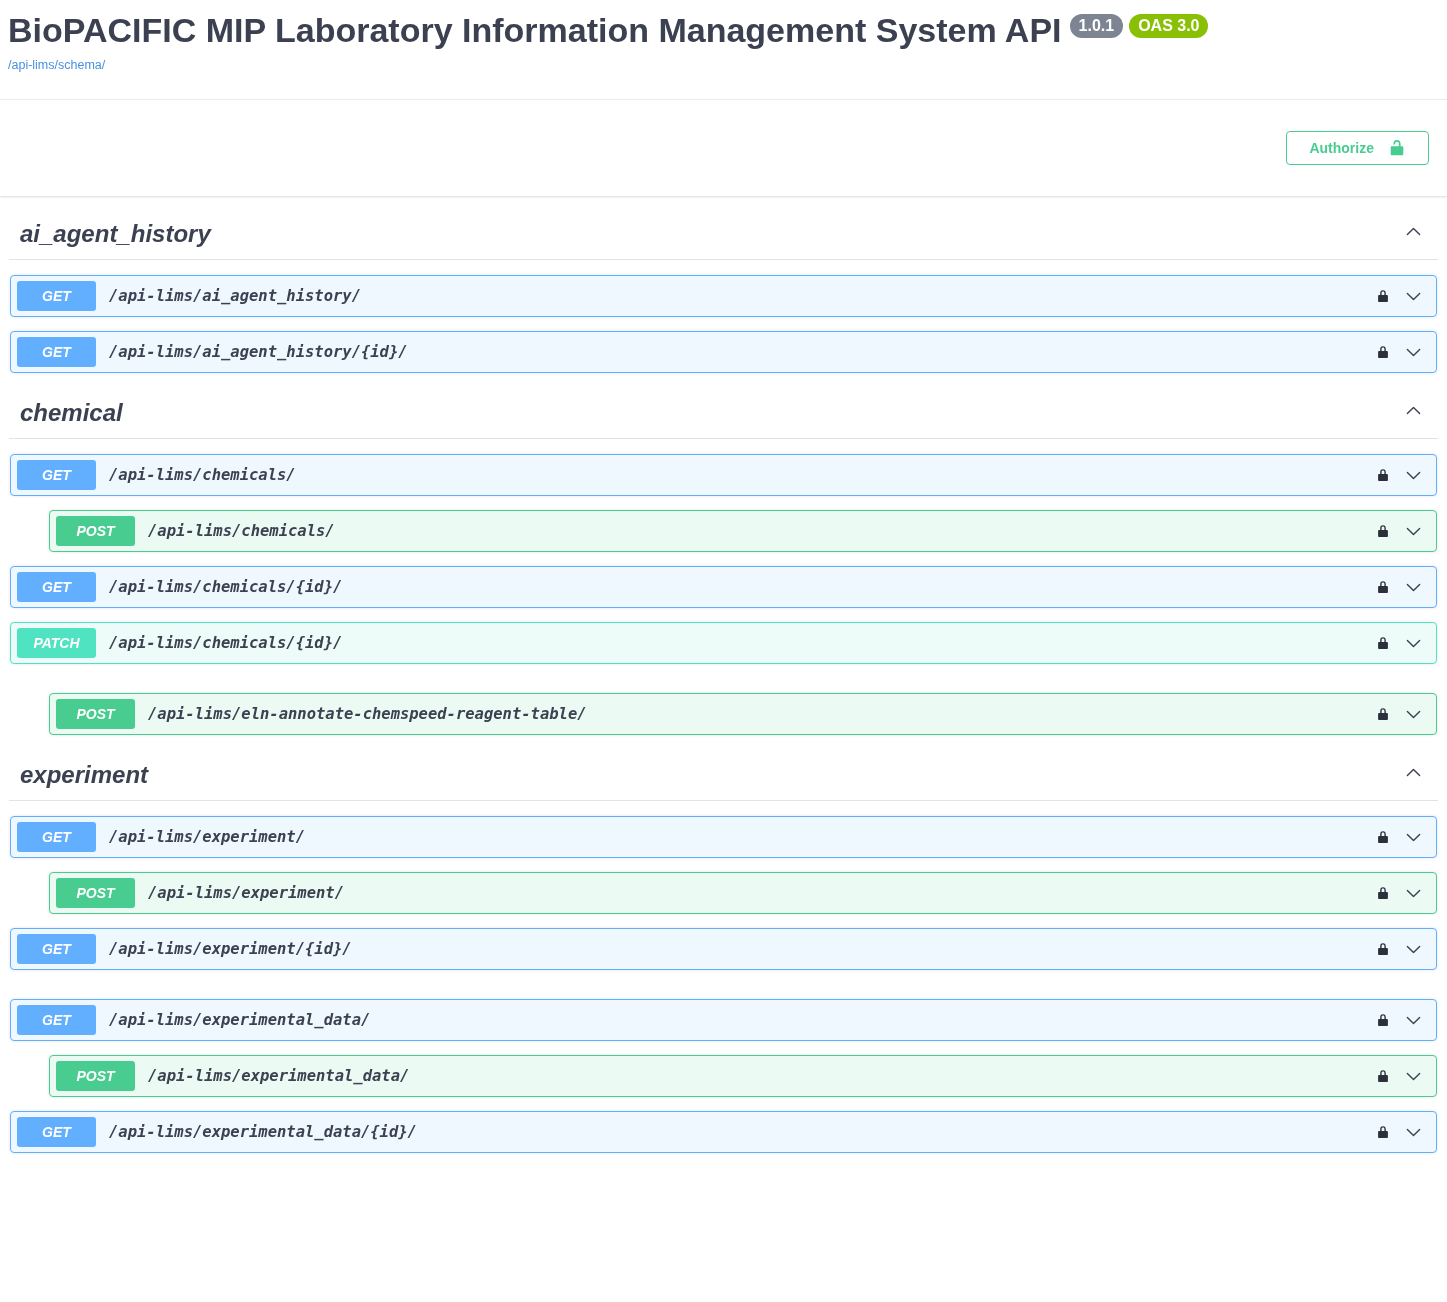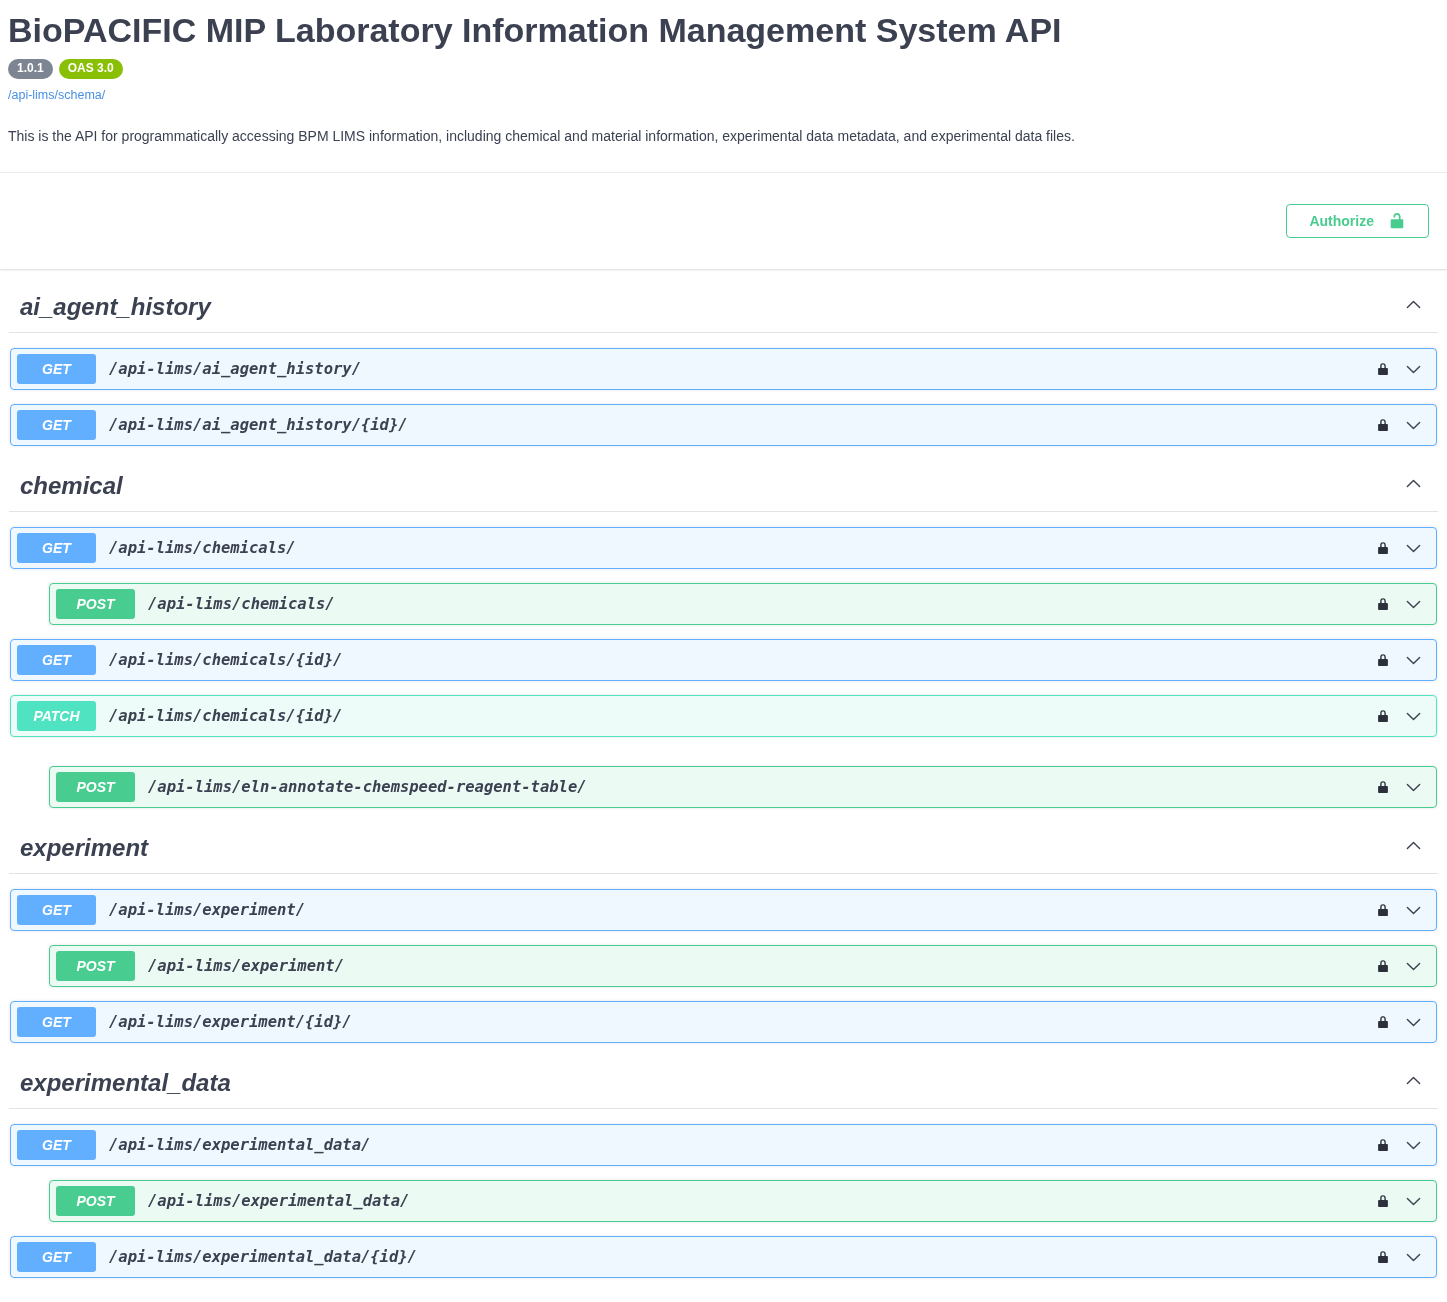--- a/index.html
+++ b/index.html
@@ -16,25 +16,24 @@
   
   .info-container { padding: 12px 10px 26px 8px; }
   .api-title {
     font-size: 34px;
     font-weight: bold;
     color: #3b4151;
     line-height: 1.1;
     display: flex;
     align-items: flex-start;
     gap: 8px;
-    flex-direction: column;
   }
   .title-badges { display: inline-flex; gap: 6px; margin-top: 2px; }
   .badge {
-    font-size: 12px;
+    font-size: 16px;
     font-weight: bold;
     color: #fff;
     border-radius: 999px;
     padding: 3px 9px;
     line-height: 1.1;
     white-space: nowrap;
   }
   .badge.version { background: var(--c-version-badge, #7d8492); }
   .badge.oas { background: var(--c-oas-badge, #89bf04); }
   .link-row { margin-top: 6px; }
@@ -150,21 +149,20 @@
   <h1 class="api-title">
     <span>BioPACIFIC MIP Laboratory Information Management System API</span>
     <span class="title-badges">
       <span class="badge version">1.0.1</span>
       <span class="badge oas">OAS 3.0</span>
     </span>
   </h1>
   <div class="link-row">
     <a class="schema-link">/api-lims/schema/</a>
   </div>
-  <p class="description">This is the API for programmatically accessing BPM LIMS information, including chemical and material information, experimental data metadata, and experimental data files.</p>
 </div>
 
 <div class="scheme-container">
   <button class="authorize-btn">
     <span>Authorize</span>
     <span>
       <svg width="18" height="18" viewBox="0 0 20 20" fill="#49cc90">
           <path d="M15.8 8H14V5.6C14 2.703 12.665 1 10 1 7.334 1 6 2.703 6 5.6V6h2v-.801C8 3.754 8.797 3 10 3c1.203 0 2 .754 2 2.199V8H4.2C3.537 8 3 8.538 3 9.2v7.6c0 .662.537 1.2 1.2 1.2h11.6c.663 0 1.2-.538 1.2-1.2V9.2c0-.662-.537-1.2-1.2-1.2z"></path>
         </svg>
     </span>
@@ -360,26 +358,20 @@
             <span>
               <svg class="chev" viewBox="0 0 24 24" fill="none" stroke="#3b4151" stroke-width="1.6" stroke-linecap="round" stroke-linejoin="round">
                 <polyline points="5 8.5 12 15.5 19 8.5"></polyline>
               </svg>
             </span>
           </span>
         </div>
       </div>
     </section>
     <section>
-      <h3 class="opblock-tag">
-        <span class="tag-name">experimental_data</span>
-        <span><svg class="chev" viewBox="0 0 24 24" fill="none" stroke="#3b4151" stroke-width="1.6" stroke-linecap="round" stroke-linejoin="round">
-            <polyline points="5 15.5 12 8.5 19 15.5"></polyline>
-          </svg></span>
-      </h3>
       <div class="operations">
         <div class="opblock opblock-get">
           <span class="method-badge">GET</span>
           <span class="op-path">/api-lims/experimental_data/</span>
           <span class="right-icons">
             <span>
               <svg width="14" height="17" viewBox="0 0 20 20" fill="#2b303b">
                 <path d="M15.8 8H14V5.6C14 2.703 12.665 1 10 1 7.334 1 6 2.703 6 5.6V8H4.2C3.537 8 3 8.538 3 9.2v7.6c0 .662.537 1.2 1.2 1.2h11.6c.663 0 1.2-.538 1.2-1.2V9.2c0-.662-.537-1.2-1.2-1.2zM12 8H8V5.199C8 3.754 8.797 3 10 3c1.203 0 2 .754 2 2.199V8z"></path>
               </svg>
             </span>

